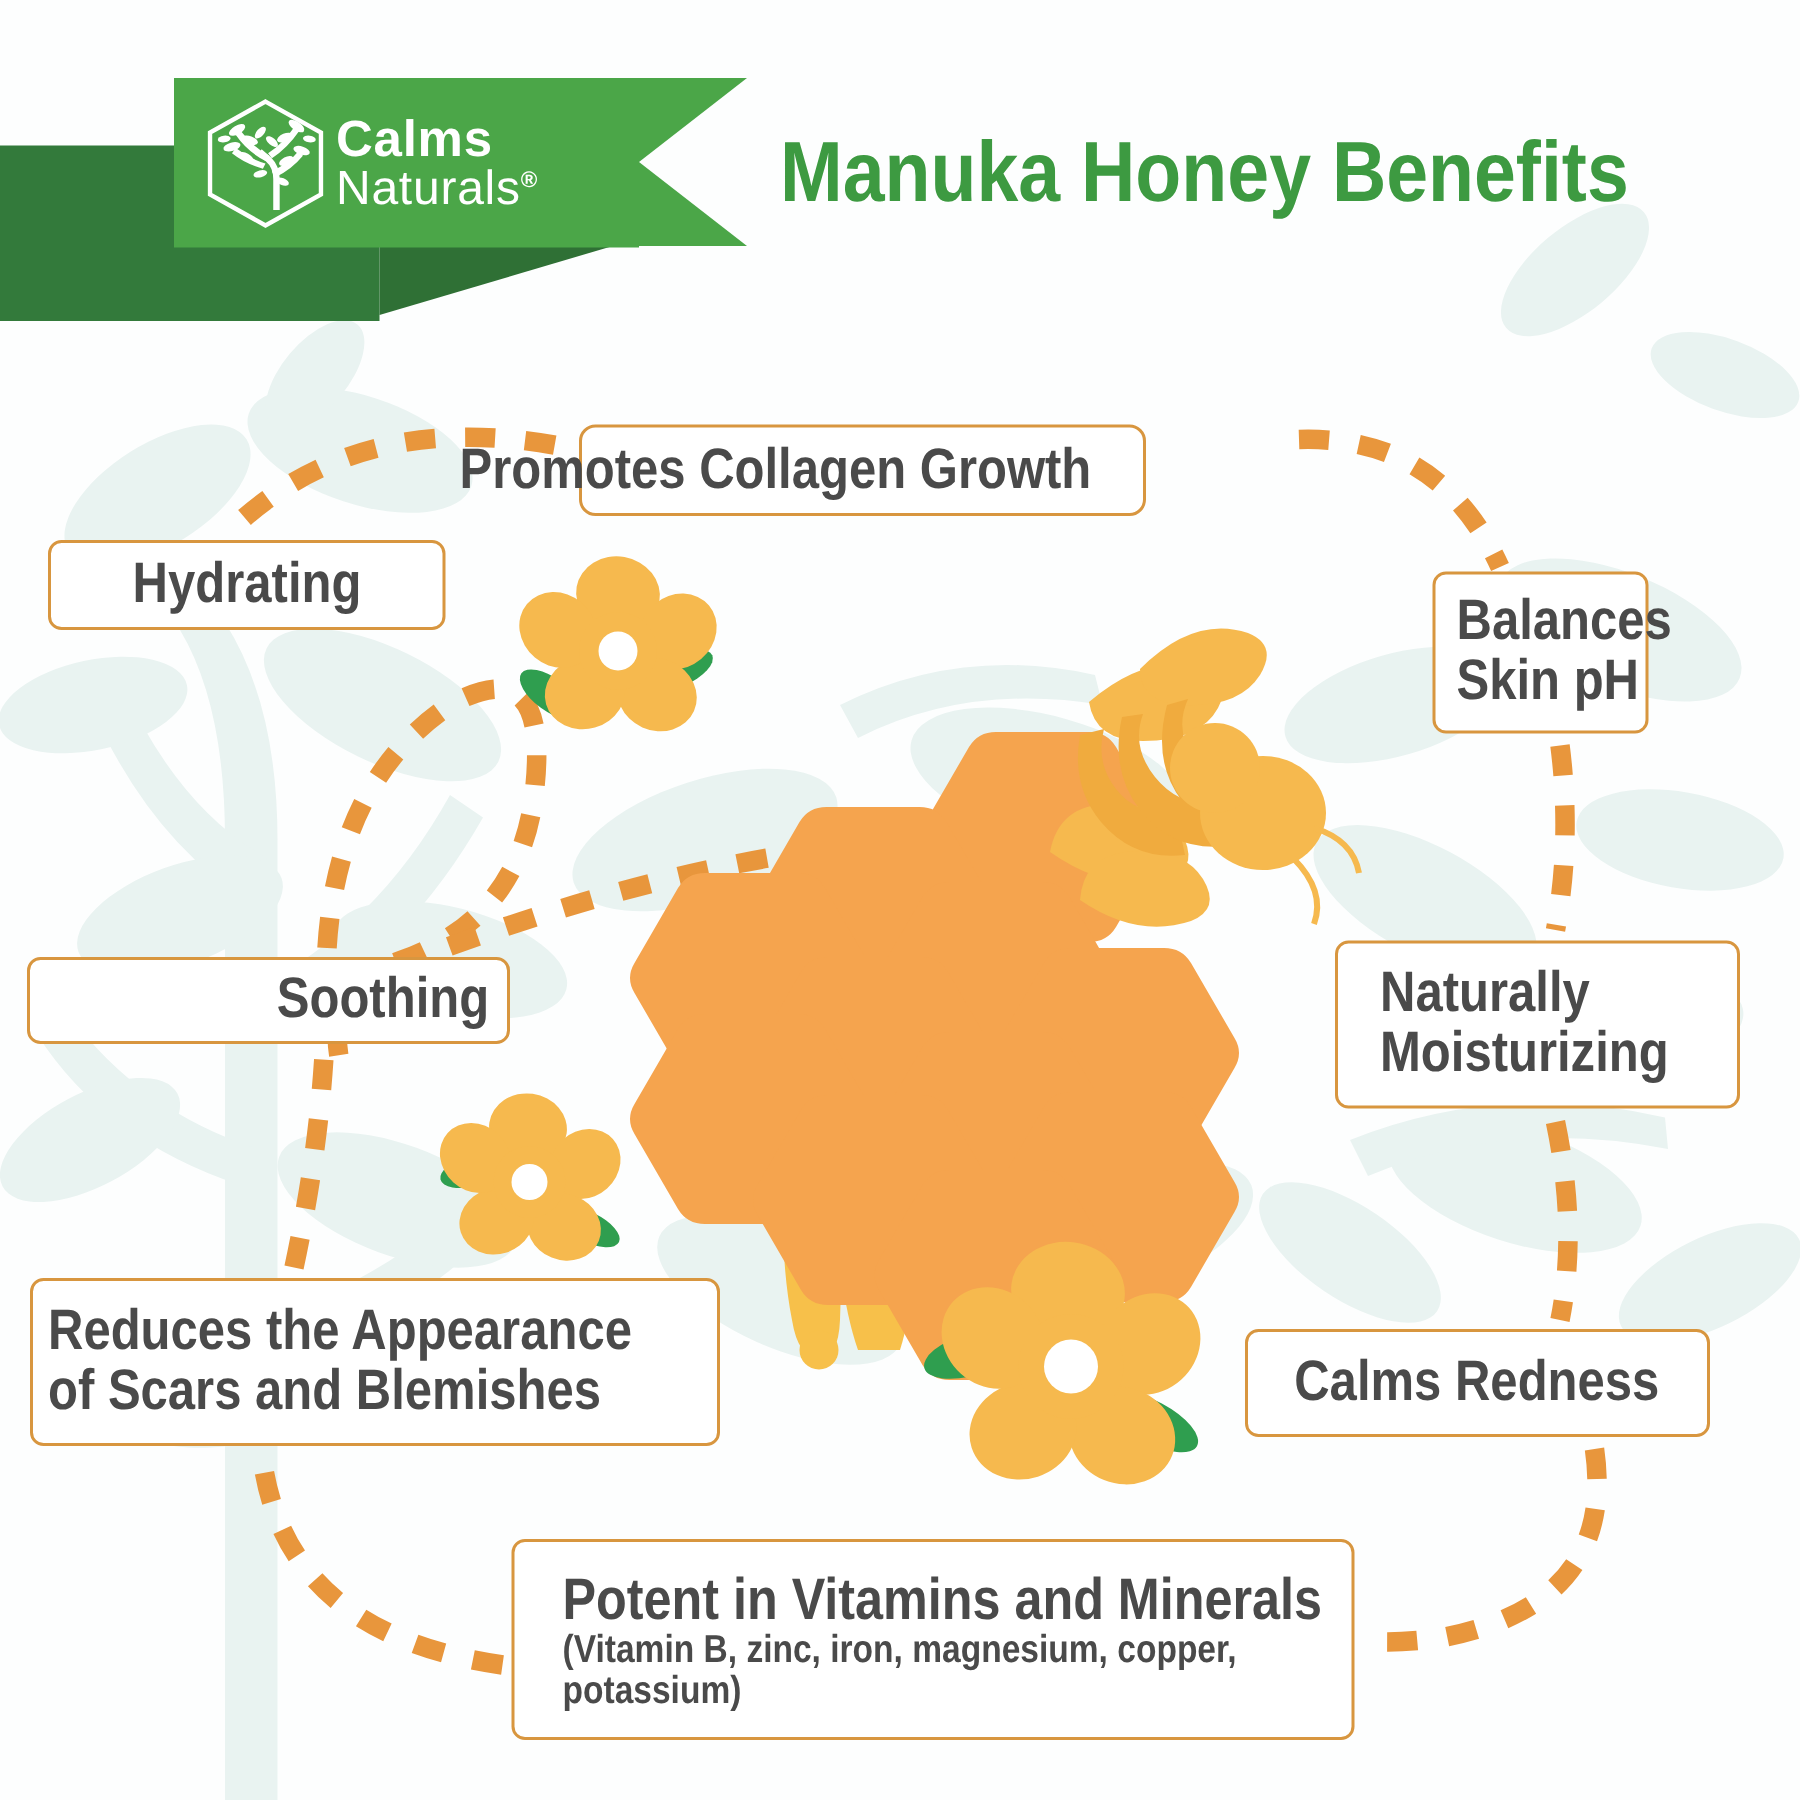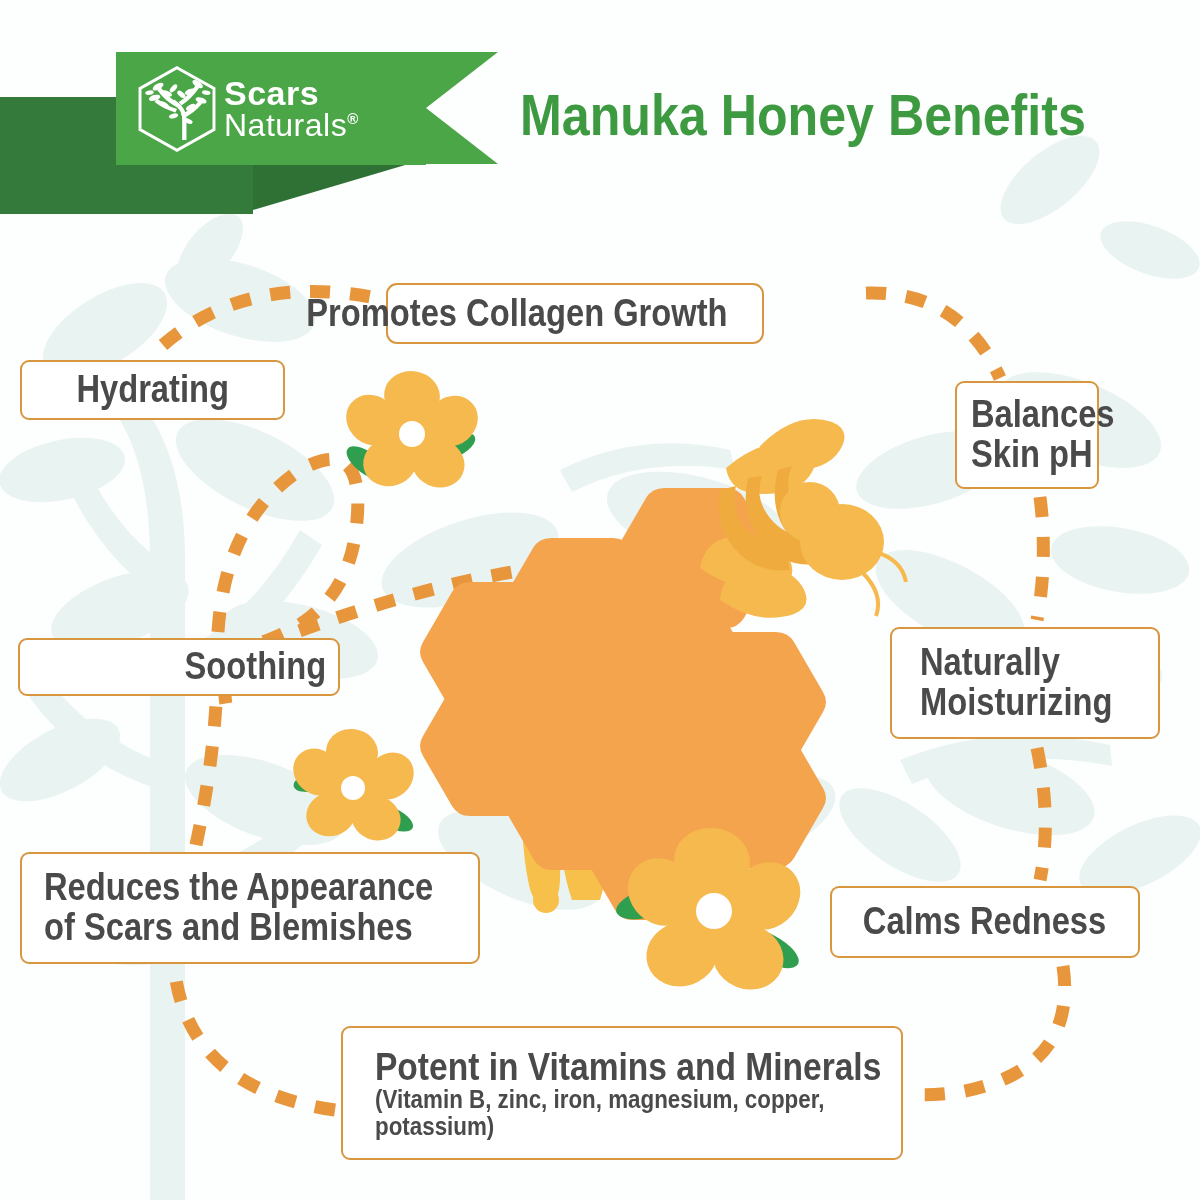--- a/index.html
+++ b/index.html
@@ -82,26 +82,26 @@
     transform:scaleX(0.86);
     transform-origin:left center;
   }
   .b-main{font-size:38px;line-height:1.04;}
   .b-sub{font-size:26px;line-height:1.06;font-weight:bold;}
 
   .b-center{align-items:center;}
   .b-center .ln{transform-origin:center center;}
 
   
-  #box-hydrating      {left:20px;  top:360px; width:265px; height:60px; padding:0 0 0 0;  align-items:center;}
+  #box-hydrating      {left:32px;  top:360px; width:265px; height:60px; padding:0 0 0 0;  align-items:center;}
   #box-collagen       {left:386px; top:283px; width:378px; height:61px; align-items:flex-end;border-radius:11px;}
   #box-balances       {left:955px; top:381px; width:144px; height:108px; padding-left:14px;}
   #box-soothing       {left:18px;  top:638px; width:322px; height:58px;  align-items:flex-end;}
   #box-moisturizing   {left:890px; top:627px; width:270px; height:112px; padding-left:28px;}
-  #box-reduces        {left:20px;  top:852px; width:460px; height:112px; padding-left:22px;}
+  #box-reduces        {left:20px;  top:852px; width:460px; height:112px; padding-left:10px;}
   #box-calms          {left:830px; top:886px; width:310px; height:72px;  align-items:center;}
   #box-potent         {left:341px; top:1026px;width:562px; height:134px; padding-left:32px;}
   #box-potent .b-main {font-size:39px;line-height:1.0;}
   #box-potent .b-sub  {font-size:26px;line-height:1.02;}
 </style>
 </head>
 <body>
 
 <div id="stage">
 
@@ -171,21 +171,21 @@
           <ellipse cx="66" cy="50" rx="6" ry="3" transform="rotate(-28 66 50)"></ellipse>
           <ellipse cx="46" cy="28" rx="5.6" ry="2.8" transform="rotate(-48 46 28)"></ellipse>
           <ellipse cx="55" cy="35" rx="5.6" ry="2.8" transform="rotate(40 55 35)"></ellipse>
           <ellipse cx="18" cy="33" rx="5" ry="2.6" transform="rotate(-8 18 33)"></ellipse>
           <ellipse cx="84" cy="33" rx="5" ry="2.6" transform="rotate(8 84 33)"></ellipse>
           <ellipse cx="46" cy="60" rx="5.4" ry="2.7" transform="rotate(-14 46 60)"></ellipse>
           <ellipse cx="63" cy="66" rx="5.4" ry="2.7" transform="rotate(22 63 66)"></ellipse>
         </g>
       </svg>
       <div class="logo-text">
-        <div class="logo-line1">Scars</div>
+        <div class="logo-line1">Calms</div>
         <div class="logo-line2">
           <span>Naturals</span><span class="logo-reg">®</span>
         </div>
       </div>
     </div>
   </div>
 
   <div class="title">Manuka Honey Benefits</div>
 
   <svg id="connectors" viewBox="0 0 1200 1200">

